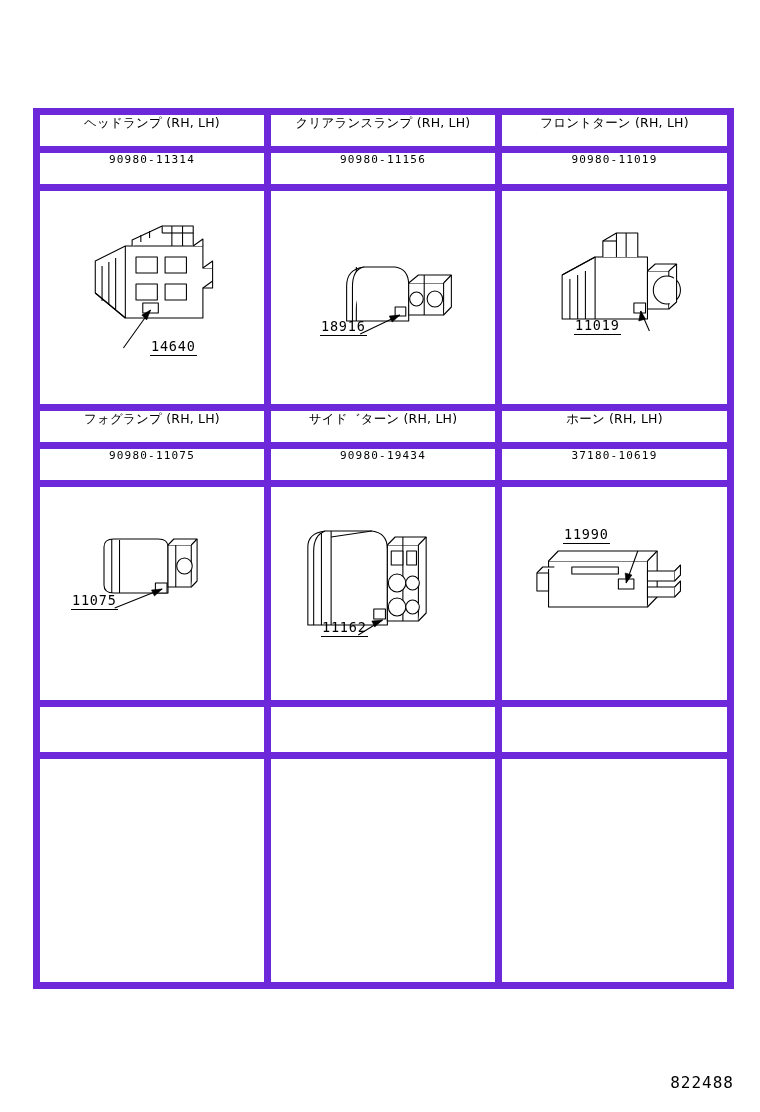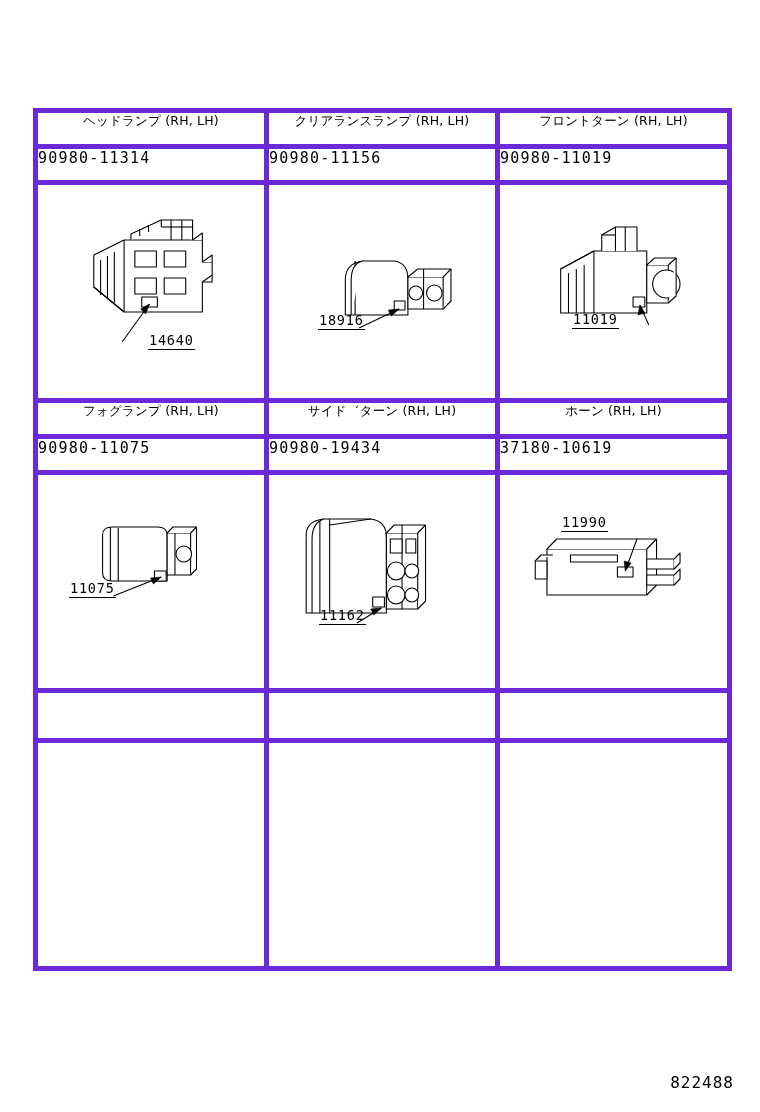--- a/index.html
+++ b/index.html
@@ -26,37 +26,37 @@
   
   .parts-table {
     position: absolute;
     left: 33px;
     top: 108px;
     width: 694px;
     border-collapse: collapse;
     table-layout: fixed;
   }
   .parts-table td {
-    border: 5px solid #6d28d9;
+    border: 7px solid #6d28d9;
     padding: 0;
     vertical-align: top;
   }
   .cell-name {
     height: 31px;
     text-align: center;
     vertical-align: middle;
     font-size: 12.5px;
     letter-spacing: 0.2px;
     white-space: nowrap;
   }
   .cell-number {
     height: 31px;
-    text-align: left;
+    text-align: center;
     vertical-align: middle;
-    font-size: 15px;
+    font-size: 11px;
     letter-spacing: 1.2px;
     font-family: "DejaVu Sans Mono", monospace;
   }
   .cell-figure {
     height: 213px;
     position: relative;
   }
   .cell-blank-small {
     height: 45px;
   }

